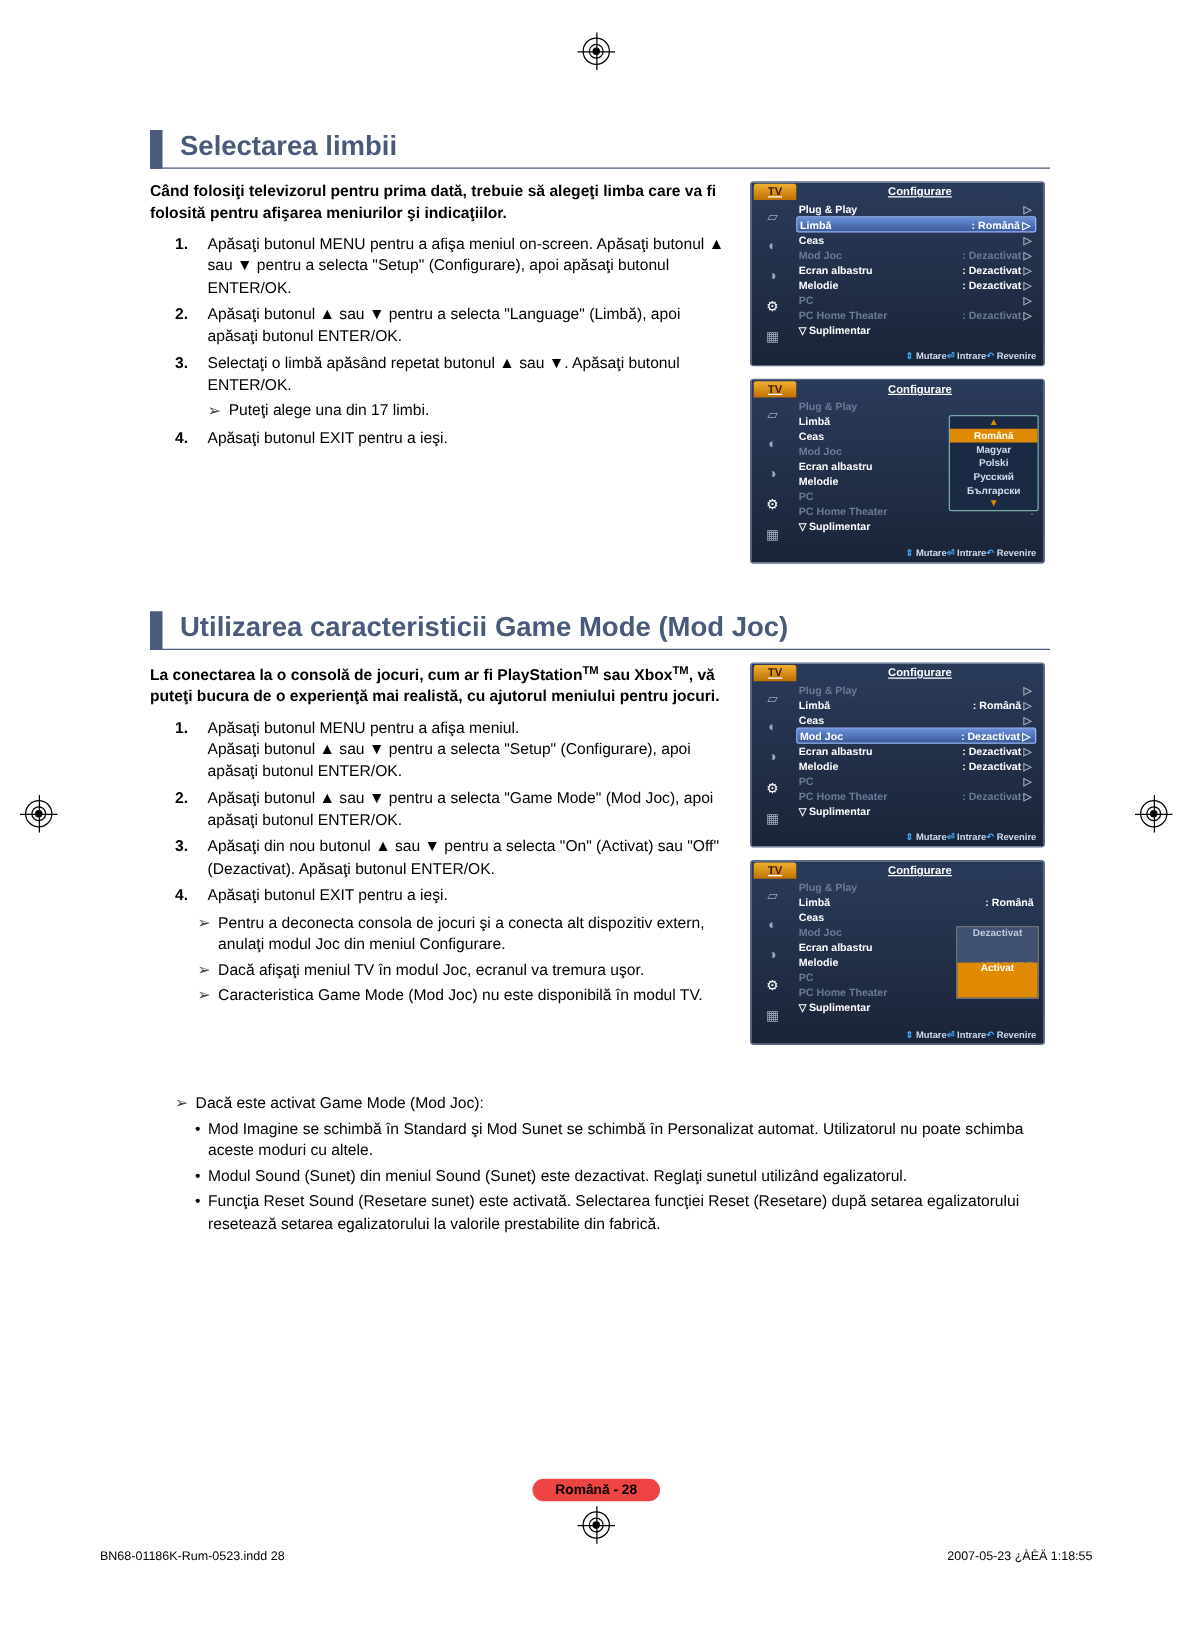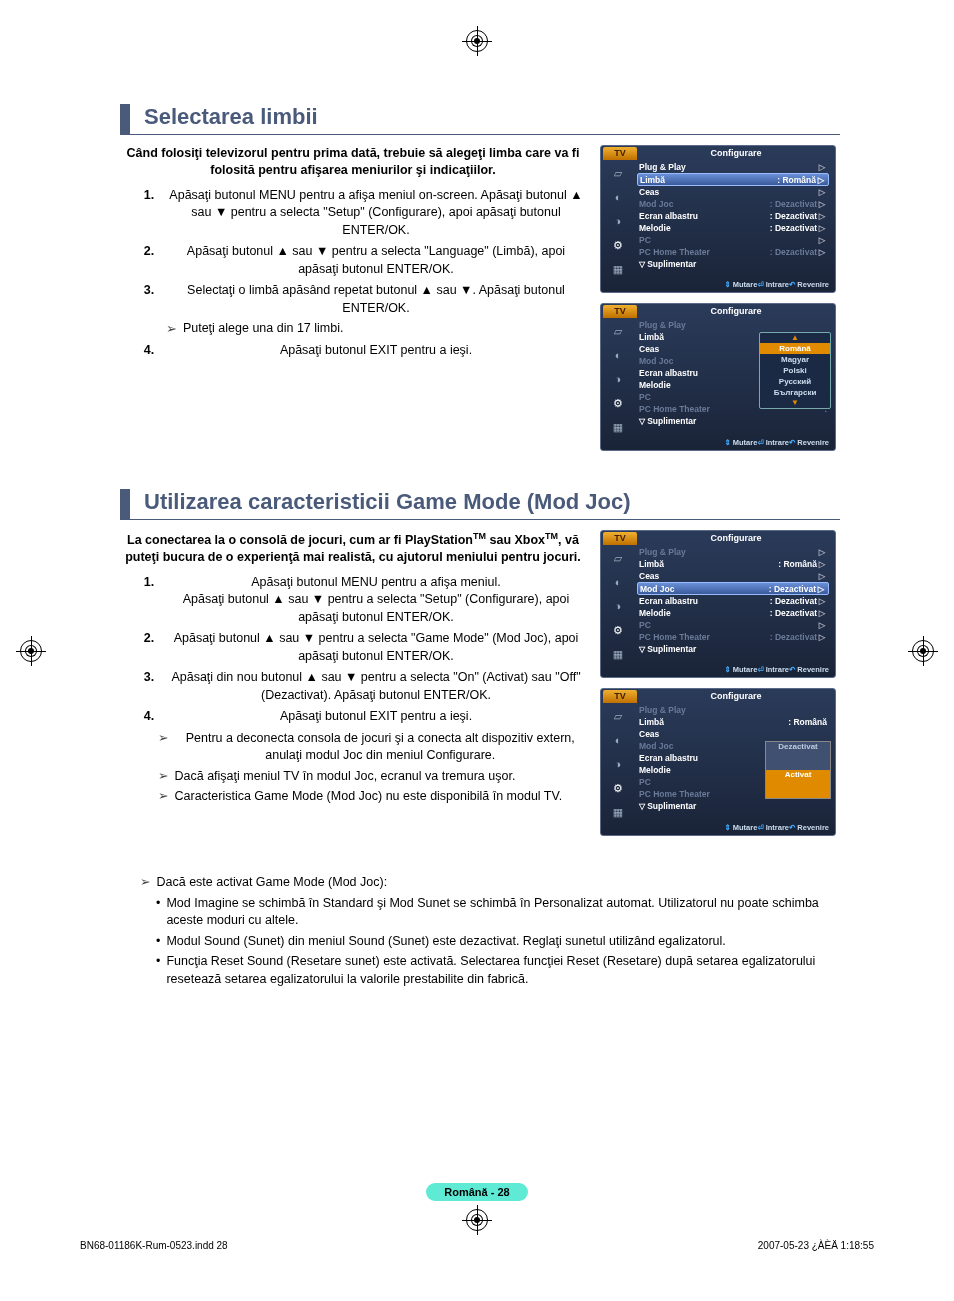--- a/index.html
+++ b/index.html
@@ -42,21 +42,21 @@
     border-bottom: 1px solid #4a5a7a;
     padding-left: 14px;
     padding-bottom: 4px;
     margin-bottom: 10px;
   }
   .two-col {
     display: flex;
     gap: 14px;
     margin-bottom: 28px;
   }
-  .text-col { flex: 1; text-align: center; }
+  .text-col { flex: 1; }
   .screens-col { width: 240px; flex-shrink:0; }
   .intro {
     font-size: 12.5px;
     font-weight: bold;
     line-height: 1.35;
     margin-bottom: 8px;
   }
   .intro sup { font-size:9px; }
   ol.steps {
     list-style: none;
@@ -119,20 +119,21 @@
     color: #fff;
     position:relative;
     padding-bottom:2px;
   }
   .osd-head {
     display:flex;
     height:14px;
     align-items:center;
     font-size:9px;
     font-weight:bold;
+    text-decoration:underline;
   }
   .osd-head .tv-tab {
     background: linear-gradient(#f0b030,#c07000);
     color:#402000;
     width:34px;
     text-align:center;
     border-radius:2px 2px 0 0;
     margin-left:2px;
     height:13px;
     line-height:13px;
@@ -236,21 +237,21 @@
   .mini-dropdown .drow.sel{ background:#e08a00; color:#fff;}
 
   .page-footer {
     position:absolute;
     bottom:100px;
     left:0; width:954px;
     text-align:center;
   }
   .page-pill {
     display:inline-block;
-    background:#5eead4;
+    background:#ef4444;
     color:#000;
     font-size:11px;
     font-weight:bold;
     padding:3px 18px;
     border-radius:10px;
   }
   .doc-meta {
     position:absolute;
     bottom:50px;
     left:80px;

